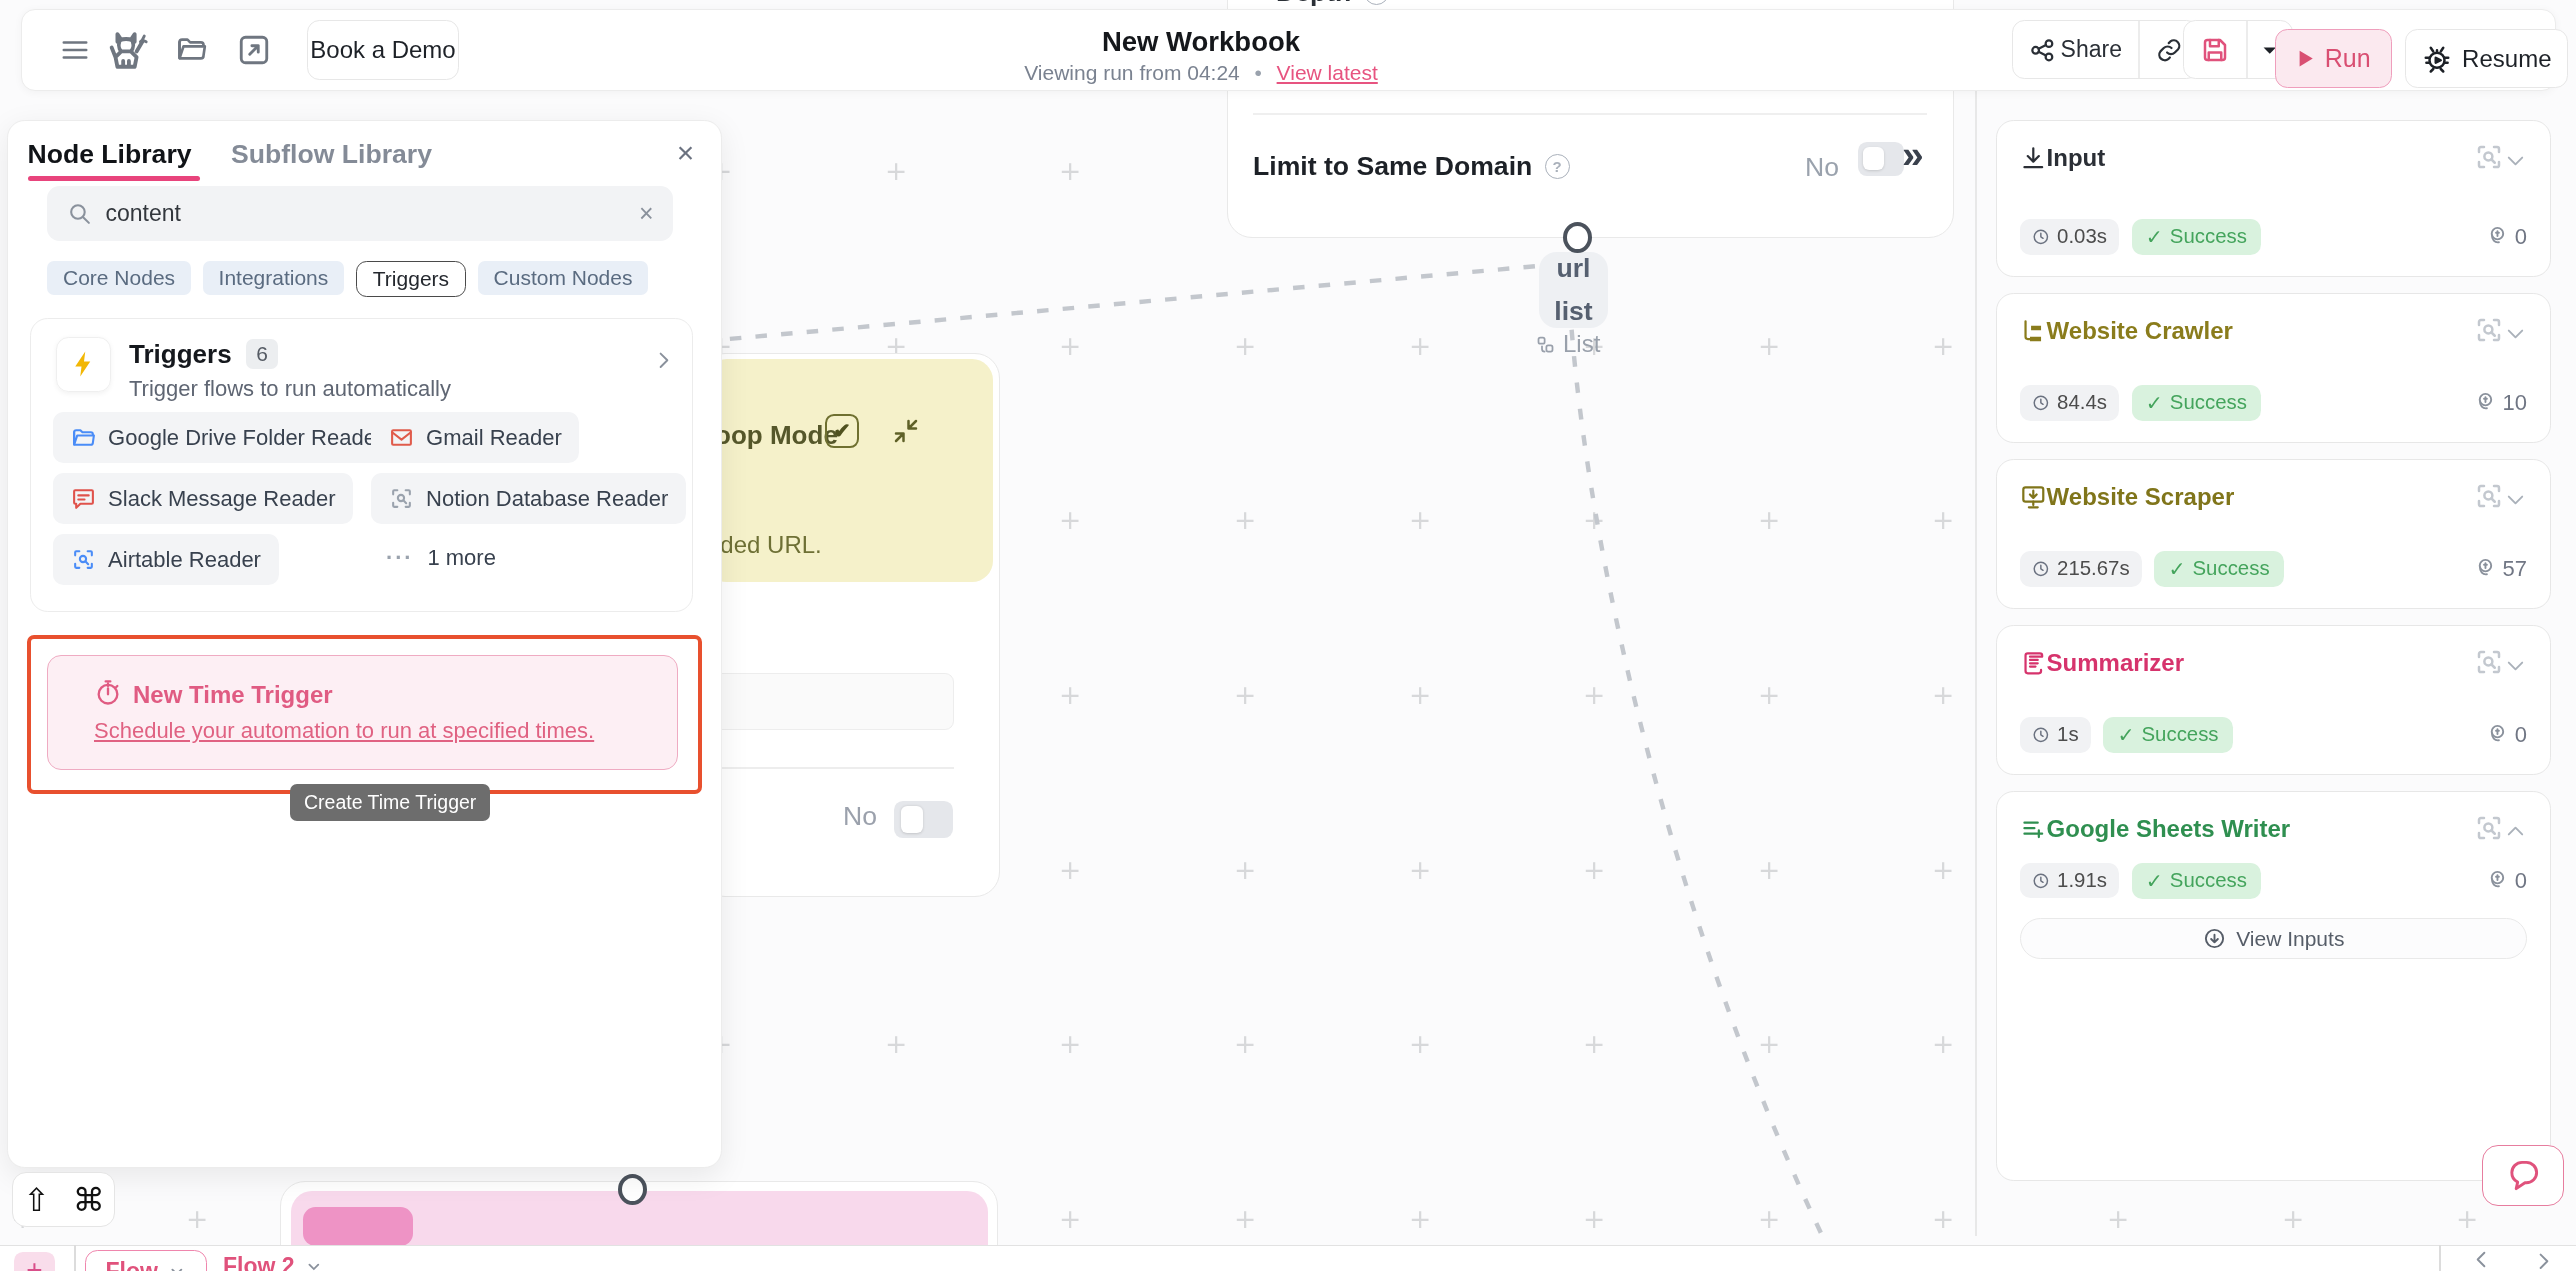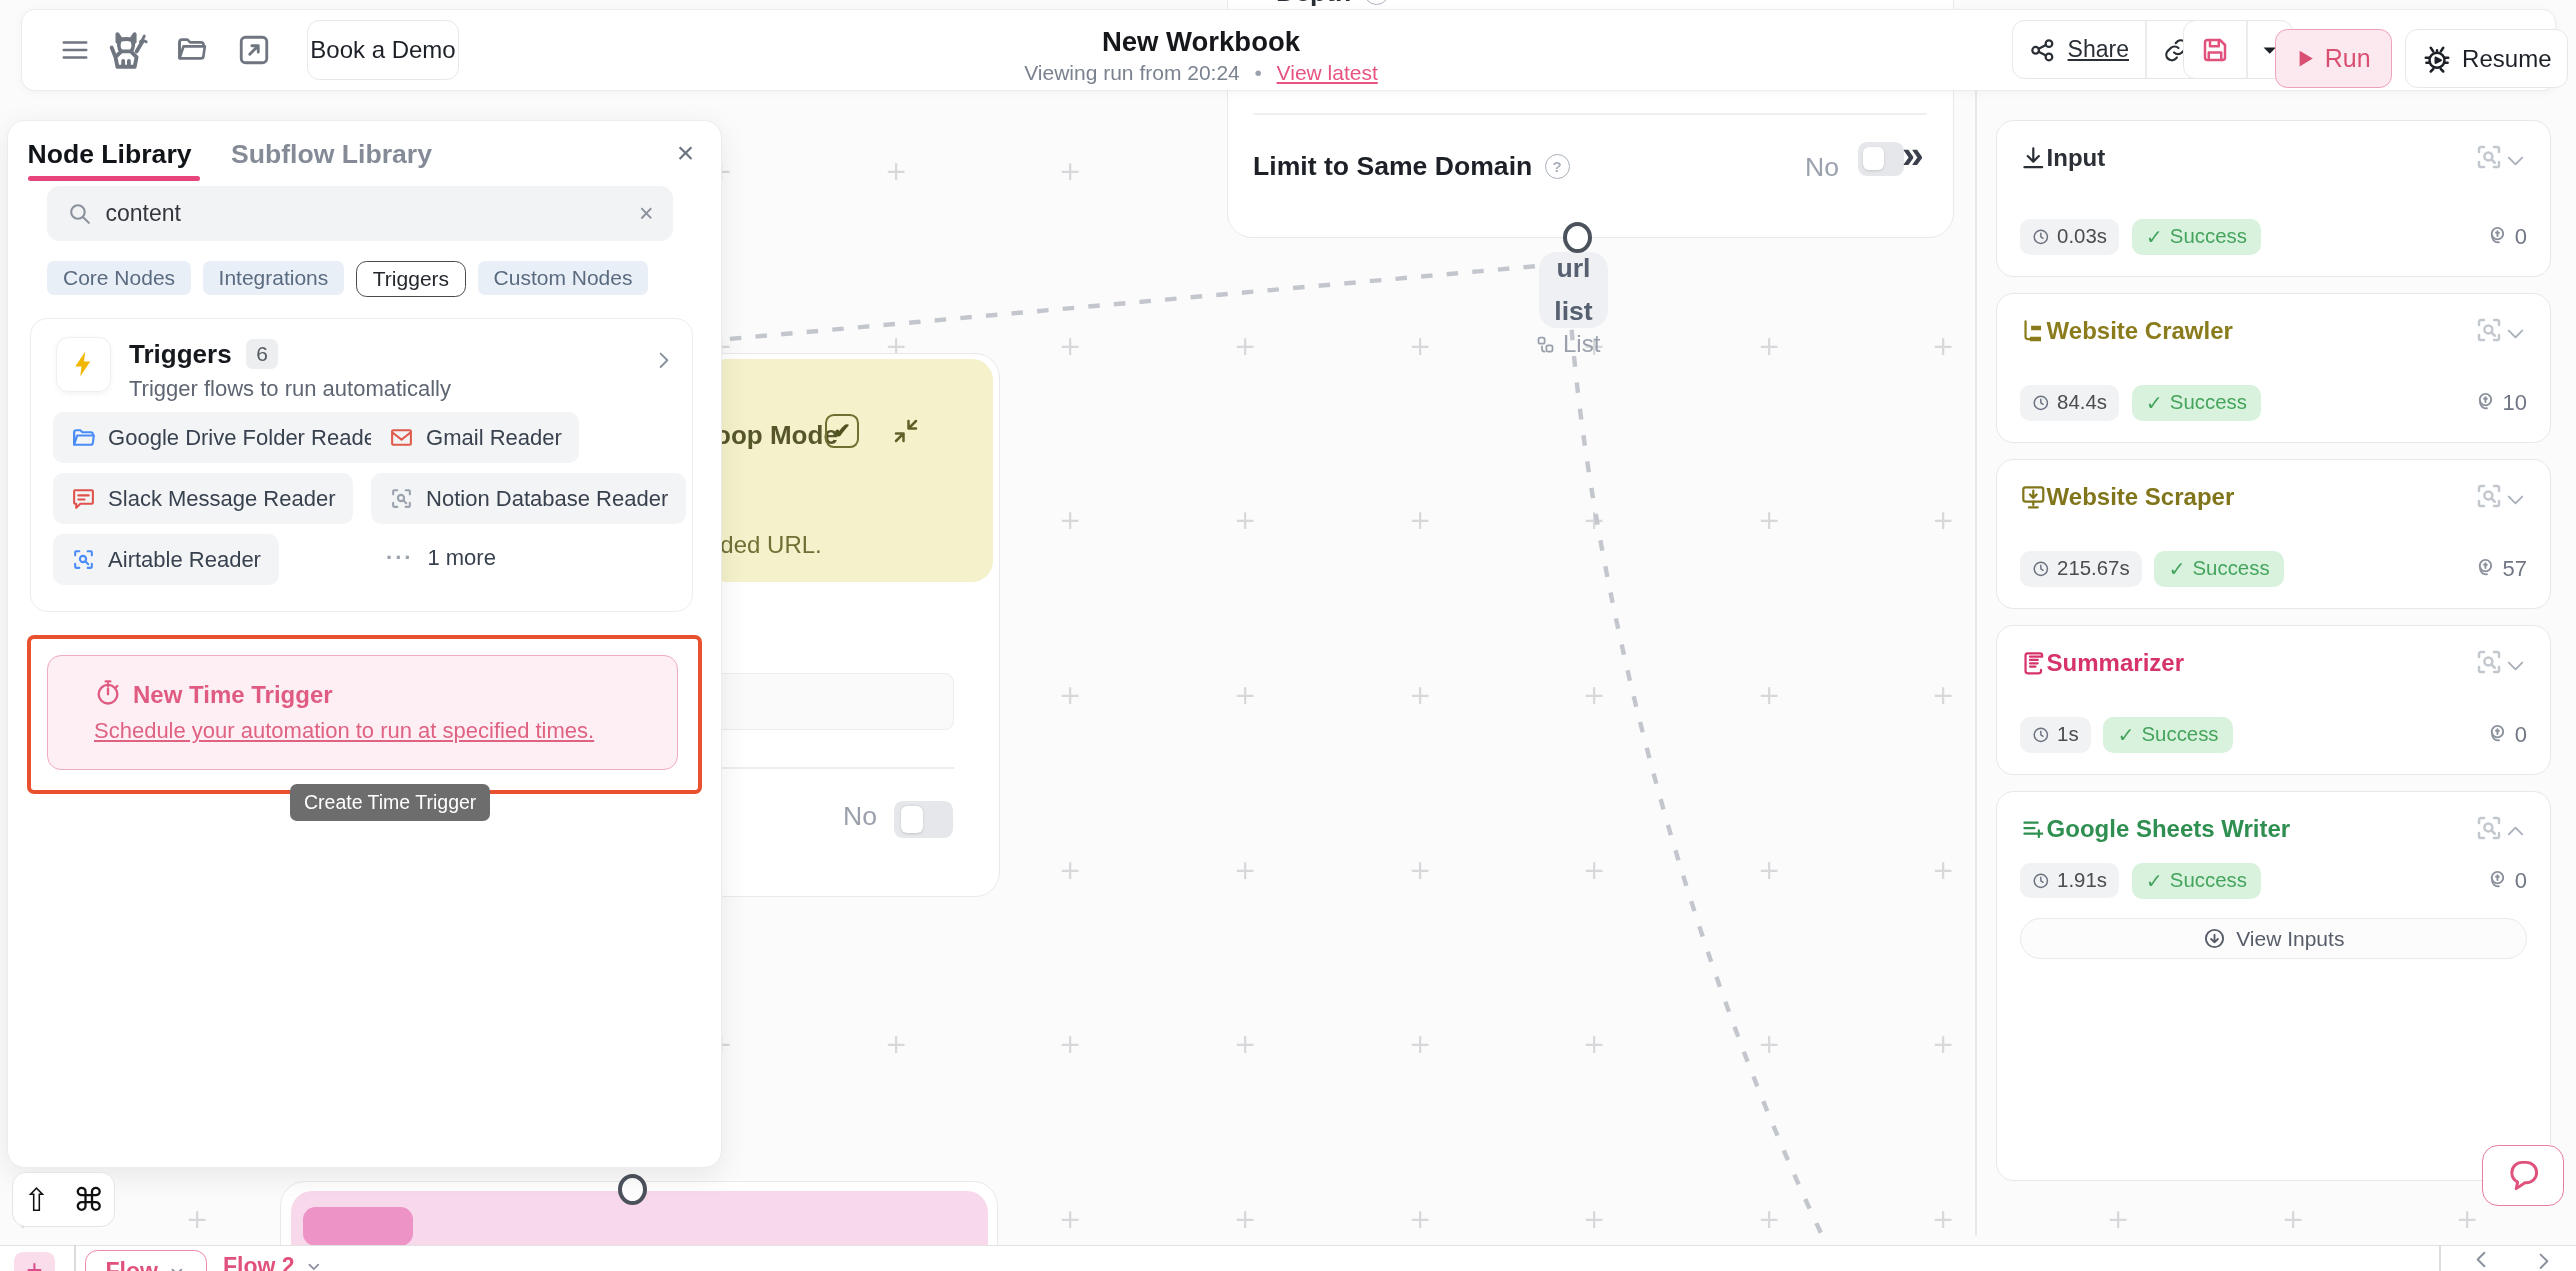--- a/index.html
+++ b/index.html
@@ -12,21 +12,21 @@
           border-radius:14px;box-shadow:0 1.8px 8.9px rgba(0,0,0,.04);z-index:5;}
   .hicon{color:#6f7680;}
   .btn{display:inline-flex;align-items:center;justify-content:center;gap:10.6px;background:#fff;
        border:1.8px solid #e7e7e7;border-radius:12.4px;font-size:24px;color:#1d2127;box-sizing:border-box;}
   #bookdemo{left:285px;top:9.8px;width:152px;height:60px;}
   #wbtitle{left:993px;top:16px;width:372px;text-align:center;font-size:27.5px;font-weight:bold;color:#15171b;}
   #wbsub{left:904px;top:51px;width:550px;text-align:center;font-size:21px;color:#7a8290;}
   #wbsub .vl{color:#e75480;text-decoration:underline;}
   .grpbtn{position:absolute;display:flex;align-items:stretch;background:#fff;border:1.8px solid #e7e7e7;
           border-radius:12.4px;box-sizing:border-box;overflow:hidden;}
-  .grpseg{display:flex;align-items:center;justify-content:center;gap:12px;padding:0 16px;font-size:23px;color:#2a2f36;text-decoration:underline;}
+  .grpseg{display:flex;align-items:center;justify-content:center;gap:5px;padding:0 16px;font-size:23px;color:#2a2f36;}
   .grpdiv{width:1.8px;background:#ececec;}
   #runbtn{left:2253px;top:19.5px;width:117px;height:59px;background:#fbe9ef;border-color:#ef9ebc;
           color:#d94f72;font-weight:500;font-size:25px;gap:8.9px;}
   #resumebtn{left:2383px;top:19.5px;width:163px;height:59px;font-weight:500;}
   #depthpeek{left:1276px;top:0;width:230px;height:8px;overflow:hidden;z-index:4;}
   #depthpeek .inner{position:relative;top:-23px;font-size:26.6px;font-weight:bold;color:#2a2f36;display:flex;gap:12.4px;align-items:center;}
   .helpcirc{width:23px;height:23px;border:1.8px solid #aab1bb;border-radius:50%;color:#aab1bb;
             font-size:15px;font-weight:bold;display:inline-flex;align-items:center;justify-content:center;}
   
   #grid{left:0;top:0;width:100%;height:100%;z-index:0;}
@@ -328,21 +328,21 @@
     <span class="abs hicon" style="left:215px;top:23px;">
         <svg width="34" height="34" viewBox="0 0 24 24" fill="none" stroke="currentColor" stroke-width="2" stroke-linecap="round" stroke-linejoin="round">
           <rect x="3" y="3" width="18" height="18" rx="3"></rect>
           <path d="M9 15L15 9M10.5 9H15v4.5"></path>
         </svg>
       </span>
     <div id="bookdemo" class="abs btn">Book a Demo</div>
 
     <div id="wbtitle" class="abs">New Workbook</div>
     <div id="wbsub" class="abs">
-      <span>Viewing run from 20:24</span>
+      <span>Viewing run from 04:24</span>
       <span style="margin:0 8.9px;color:#9aa2ad;">•</span>
       <span class="vl">View latest</span>
     </div>
 
     <div class="grpbtn" style="left:1990px;top:10.6px;height:59px;">
       <div class="grpseg">
         <span style="color:#2a2f36">
             <svg width="26.6" height="26.6" viewBox="0 0 24 24" fill="none" stroke="currentColor" stroke-width="2" stroke-linecap="round" stroke-linejoin="round">
               <circle cx="6" cy="12" r="3"></circle>
               <circle cx="18" cy="6" r="3"></circle>

